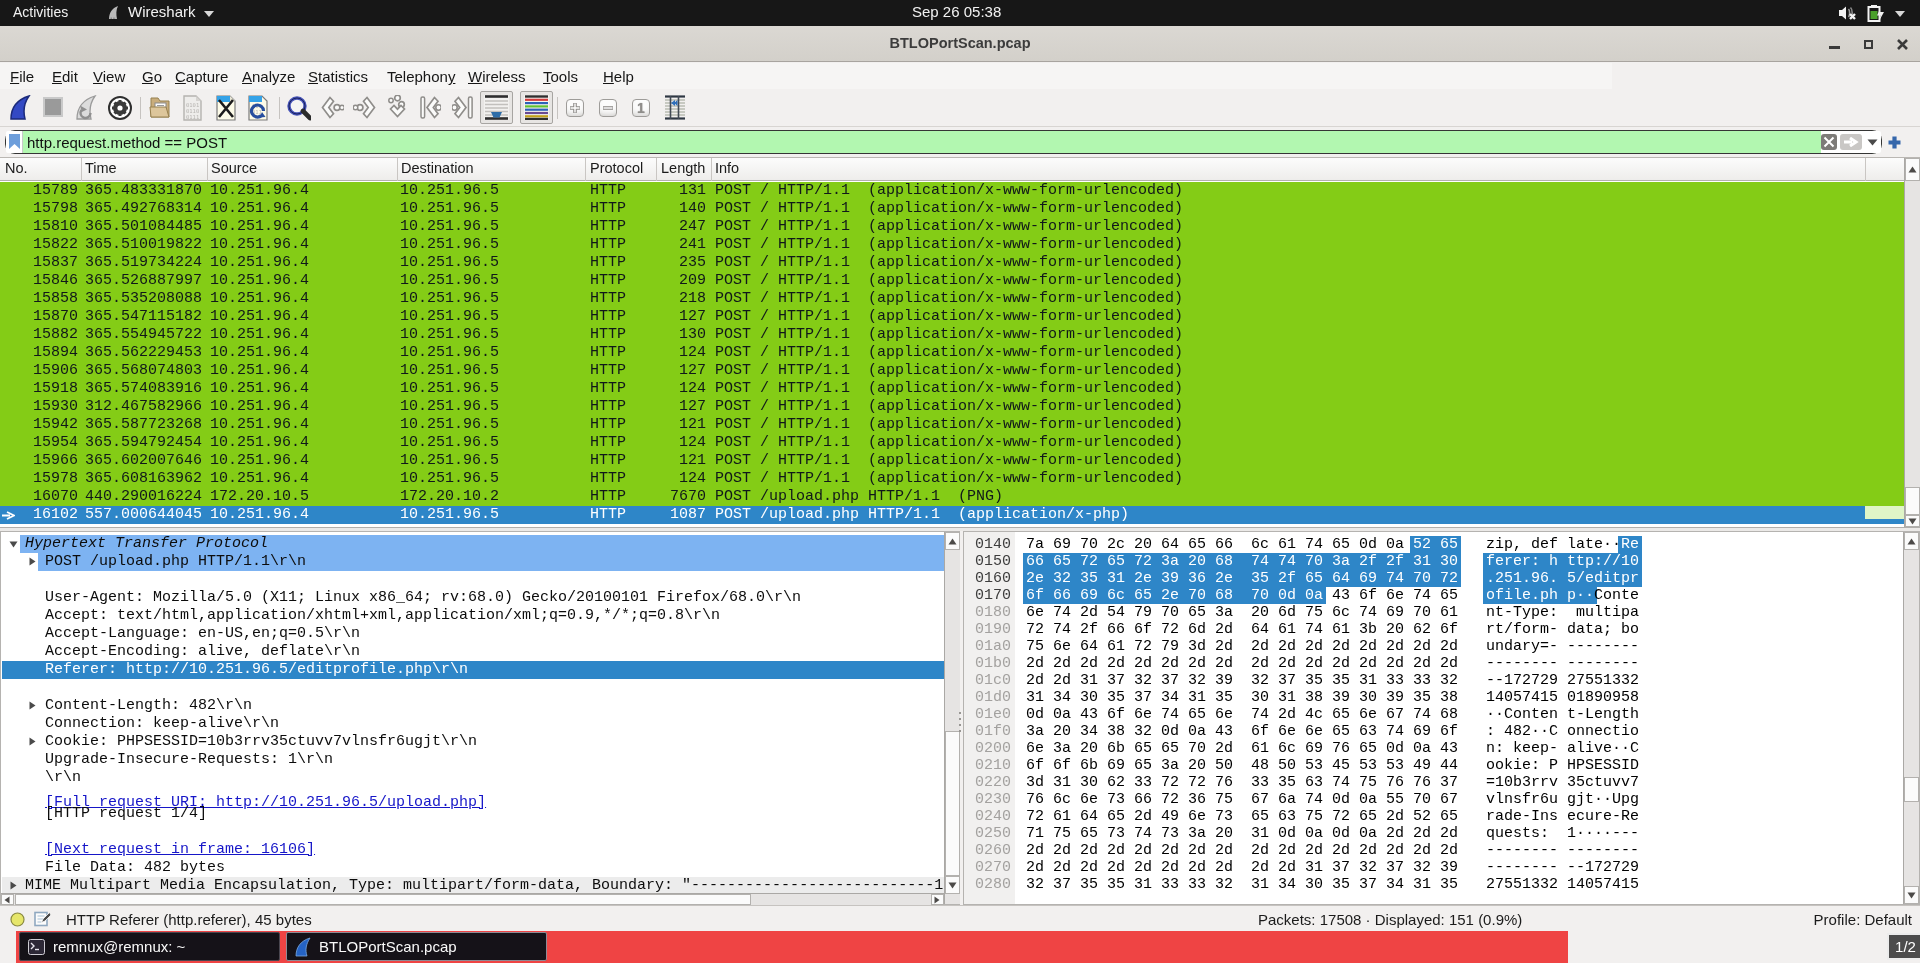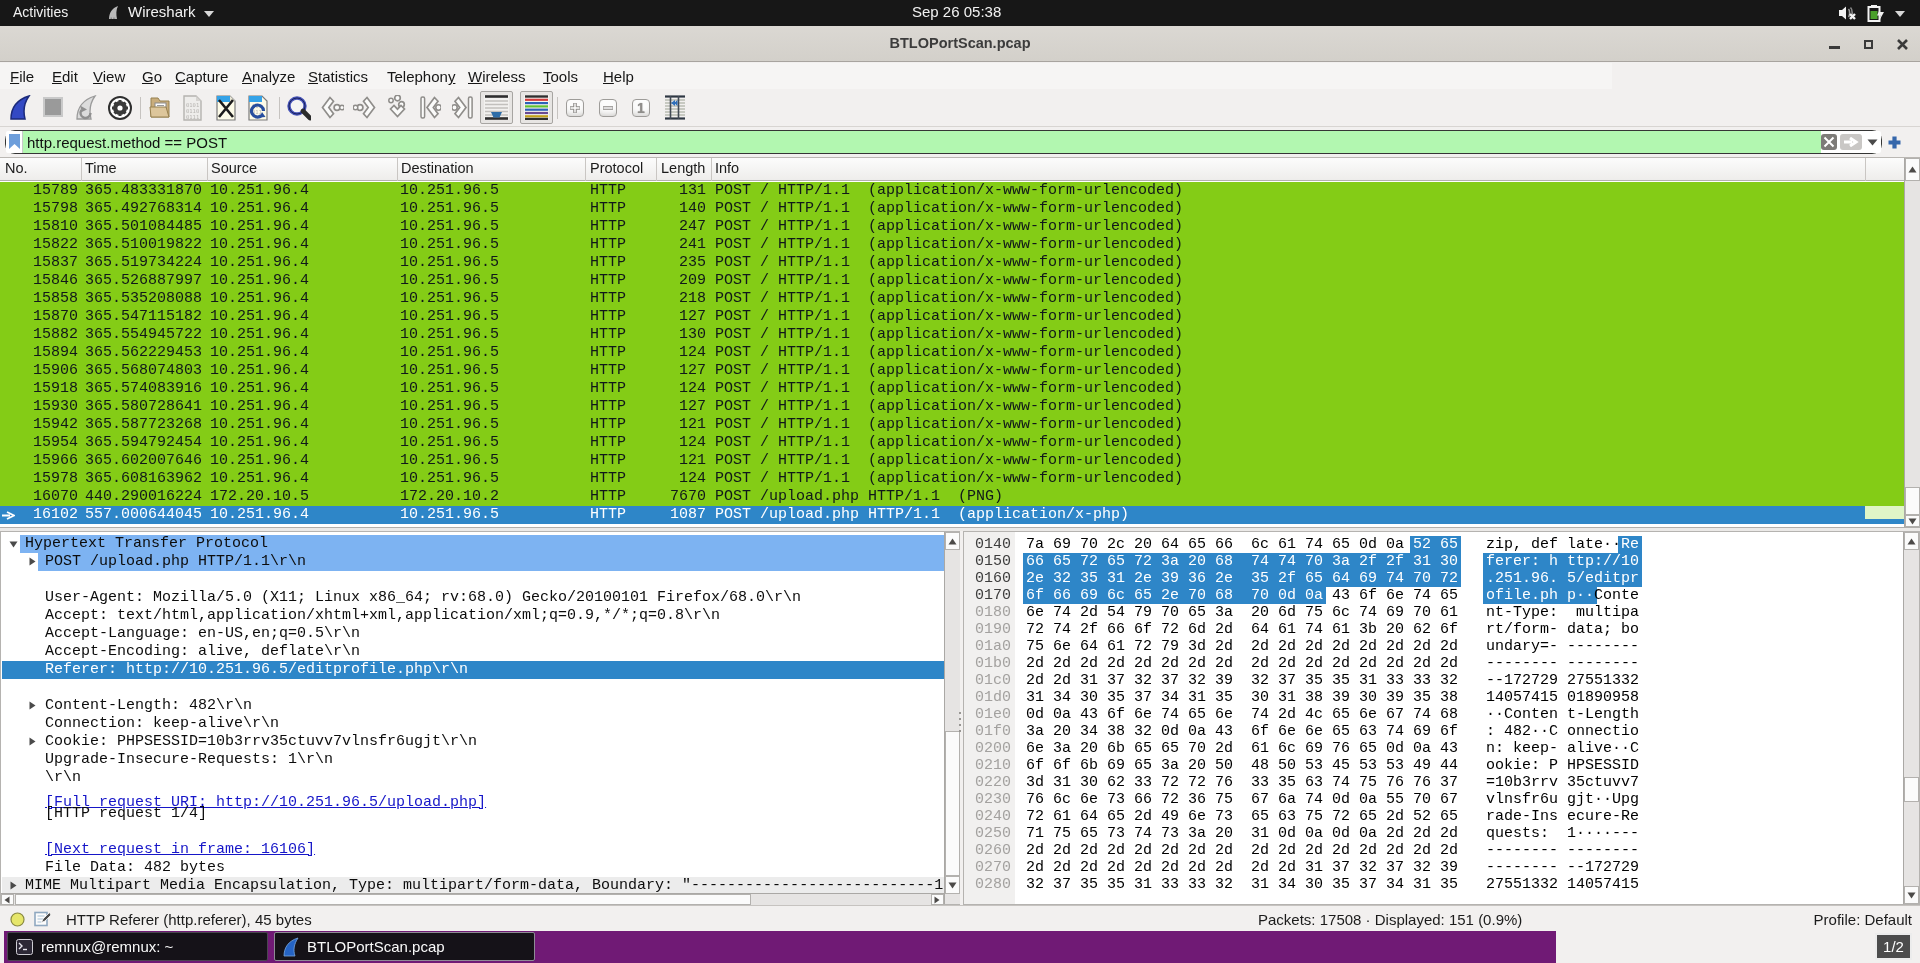--- a/index.html
+++ b/index.html
@@ -55,21 +55,21 @@
 
 #hexpane{left:963px;top:531px;width:957px;height:374px;background:#fff;border:1px solid #b5b3b0}
 #hexgut{position:absolute;left:0;top:0;width:51px;height:372px;background:#f1f0ef}
 .hrow{position:absolute;height:17px;line-height:17px}
 .hoff{color:#a3a19f}.hoffd{color:#3d3d3d}
 .hl{background:#2e86c8;color:#fff;box-shadow:-3px 0 0 #2e86c8,3px 0 0 #2e86c8}
 
 #statusbar{left:0;top:905px;width:1920px;height:26px;background:#f2f0ef;border-top:1px solid #c6c3c0;
  font-size:15px;color:#1b1b1b}
 
-#taskbar{left:4px;top:931px;width:1552px;height:32px;background:#701a75;color:#fafafa;font-size:15px}
+#taskbar{left:16px;top:931px;width:1552px;height:32px;background:#ef4444;color:#fafafa;font-size:15px}
 .tbtn{position:absolute;top:1px;height:29px;background:#151218;border:1px solid #4a4750;border-radius:2px}
 </style></head>
 <body>
 <div class="abs" id="topbar">
 <span class="abs" style="left:13px;top:4px">Activities</span>
 <svg class="abs" style="left:107px;top:5px" width="16" height="16" viewBox="0 0 16 16">
       <path d="M2 14 C2 8 5 3 11 1 C9 5 9 9 10 14 Z" fill="#b9b9b9"></path>
       <path d="M3.5 13.2 L9 13.2" stroke="#8a8a8a" stroke-width="1.5" stroke-dasharray="1.5 1.2"></path>
     </svg>
 <span class="abs" style="left:128px;top:3px;font-size:15px">Wireshark</span>
@@ -311,21 +311,21 @@
 <div class="prow mono" style="top:186px;width:1904px">
 <span class="c-no">15894</span><span class="c-t">365.562229453</span><span class="c-s">10.251.96.4</span><span class="c-d">10.251.96.5</span><span class="c-p">HTTP</span><span class="c-l">124</span><span class="c-i">POST / HTTP/1.1  (application/x-www-form-urlencoded)</span>
 </div>
 <div class="prow mono" style="top:204px;width:1904px">
 <span class="c-no">15906</span><span class="c-t">365.568074803</span><span class="c-s">10.251.96.4</span><span class="c-d">10.251.96.5</span><span class="c-p">HTTP</span><span class="c-l">127</span><span class="c-i">POST / HTTP/1.1  (application/x-www-form-urlencoded)</span>
 </div>
 <div class="prow mono" style="top:222px;width:1904px">
 <span class="c-no">15918</span><span class="c-t">365.574083916</span><span class="c-s">10.251.96.4</span><span class="c-d">10.251.96.5</span><span class="c-p">HTTP</span><span class="c-l">124</span><span class="c-i">POST / HTTP/1.1  (application/x-www-form-urlencoded)</span>
 </div>
 <div class="prow mono" style="top:240px;width:1904px">
-<span class="c-no">15930</span><span class="c-t">365.580728641</span><span class="c-s">10.251.96.4</span><span class="c-d">10.251.96.5</span><span class="c-p">HTTP</span><span class="c-l">127</span><span class="c-i">POST / HTTP/1.1  (application/x-www-form-urlencoded)</span>
+<span class="c-no">15930</span><span class="c-t">312.467582966</span><span class="c-s">10.251.96.4</span><span class="c-d">10.251.96.5</span><span class="c-p">HTTP</span><span class="c-l">127</span><span class="c-i">POST / HTTP/1.1  (application/x-www-form-urlencoded)</span>
 </div>
 <div class="prow mono" style="top:258px;width:1904px">
 <span class="c-no">15942</span><span class="c-t">365.587723268</span><span class="c-s">10.251.96.4</span><span class="c-d">10.251.96.5</span><span class="c-p">HTTP</span><span class="c-l">121</span><span class="c-i">POST / HTTP/1.1  (application/x-www-form-urlencoded)</span>
 </div>
 <div class="prow mono" style="top:276px;width:1904px">
 <span class="c-no">15954</span><span class="c-t">365.594792454</span><span class="c-s">10.251.96.4</span><span class="c-d">10.251.96.5</span><span class="c-p">HTTP</span><span class="c-l">124</span><span class="c-i">POST / HTTP/1.1  (application/x-www-form-urlencoded)</span>
 </div>
 <div class="prow mono" style="top:294px;width:1904px">
 <span class="c-no">15966</span><span class="c-t">365.602007646</span><span class="c-s">10.251.96.4</span><span class="c-d">10.251.96.5</span><span class="c-p">HTTP</span><span class="c-l">121</span><span class="c-i">POST / HTTP/1.1  (application/x-www-form-urlencoded)</span>
 </div>
@@ -354,21 +354,21 @@
 <svg class="arr" style="left:1908px;top:360px" width="9" height="7" viewBox="0 0 9 7">
       <path d="M0.5 0.5 L8.5 0.5 L4.5 6.5 Z" fill="#4c4a48"></path>
     </svg>
 </div>
 <div class="abs" id="split1"></div>
 <div class="abs" id="details">
 <div class="abs dhl1" style="left:19px;top:3px;width:924px;height:18px"></div>
 <svg class="tri abs" style="left:8px;top:9px" width="9" height="7" viewBox="0 0 9 7">
       <path d="M0.5 0.5 L8.5 0.5 L4.5 6.5 Z" fill="#4a4a4a"></path>
     </svg>
-<div class="drow mono" style="top:3px;"><span class="abs" style="left:24px;">Hypertext Transfer Protocol</span></div>
+<div class="drow mono" style="top:3px;font-style:italic;"><span class="abs" style="left:24px;">Hypertext Transfer Protocol</span></div>
 <div class="abs dhl1" style="left:37px;top:21px;width:906px;height:18px"></div>
 <svg class="tri abs" style="left:28px;top:25px" width="7" height="9" viewBox="0 0 7 9">
       <path d="M0.5 0.5 L6.5 4.5 L0.5 8.5 Z" fill="#4a4a4a"></path>
     </svg>
 <div class="drow mono" style="top:21px;"><span class="abs" style="left:44px;">POST /upload.php HTTP/1.1\r\n</span></div>
 <div class="drow mono" style="top:57px;"><span class="abs" style="left:44px;">User-Agent: Mozilla/5.0 (X11; Linux x86_64; rv:68.0) Gecko/20100101 Firefox/68.0\r\n</span></div>
 <div class="drow mono" style="top:75px;"><span class="abs" style="left:44px;">Accept: text/html,application/xhtml+xml,application/xml;q=0.9,*/*;q=0.8\r\n</span></div>
 <div class="drow mono" style="top:93px;"><span class="abs" style="left:44px;">Accept-Language: en-US,en;q=0.5\r\n</span></div>
 <div class="drow mono" style="top:111px;"><span class="abs" style="left:44px;">Accept-Encoding: alive, deflate\r\n</span></div>
 <div class="abs dhl2" style="left:1px;top:129px;width:942px;height:18px"></div>

